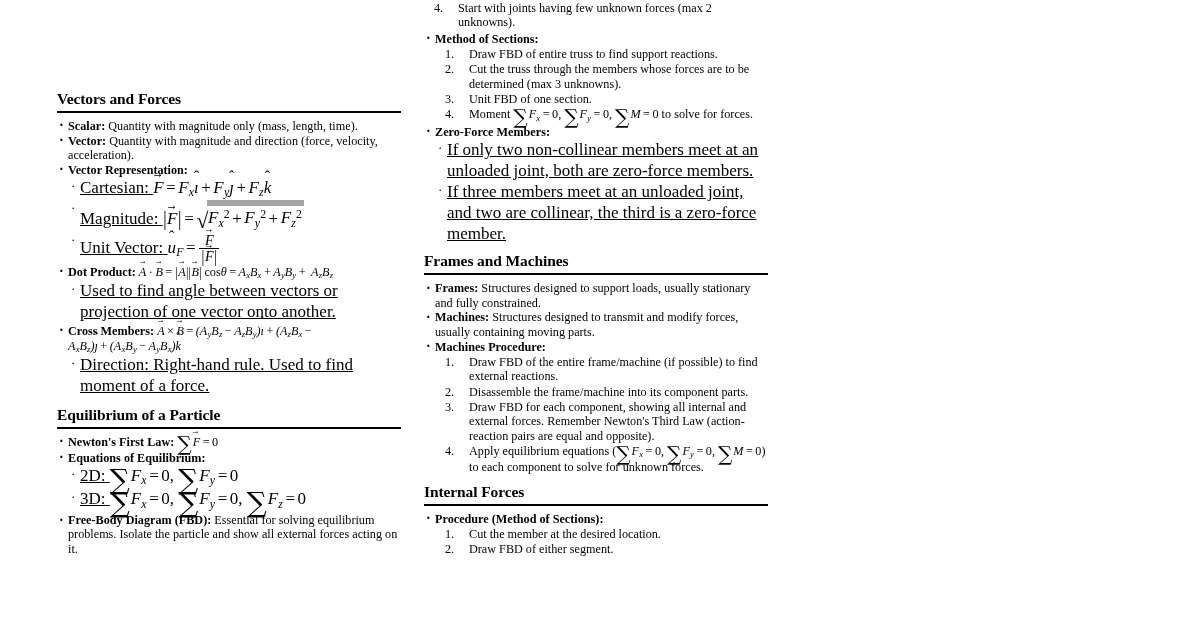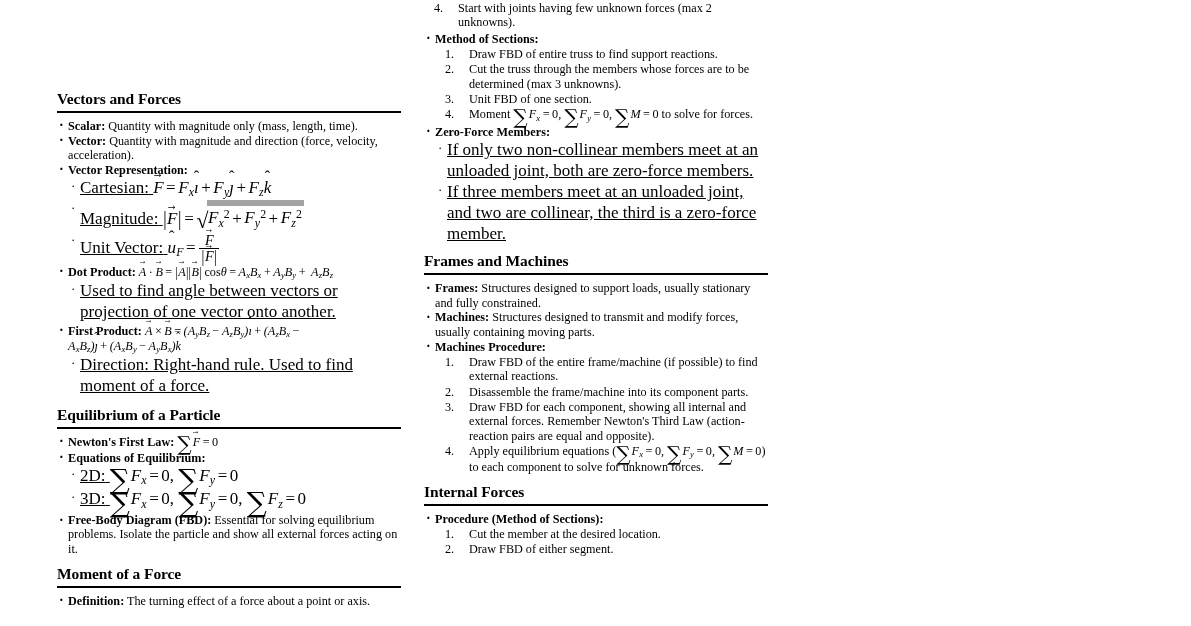--- a/index.html
+++ b/index.html
@@ -274,21 +274,21 @@
           <li>
             <b>Dot Product:</b>
             <span class="math"><span class="vec">A</span><span class="op">·</span><span class="vec">B</span><span class="op">=</span><span class="bar">|</span><span class="vec">A</span><span class="bar">||</span><span class="vec">B</span><span class="bar">|</span><span class="thin"></span><span class="rm">cos</span>θ<span class="op">=</span>A<sub class="s">x</sub>B<sub class="s">x</sub><span class="op">+</span>A<sub class="s">y</sub>B<sub class="s">y</sub><span class="op">+</span></span>
             <span class="math">A<sub class="s">z</sub>B<sub class="s">z</sub></span>
             <ul class="lvl2">
               <li>Used to find angle between vectors or projection of one vector onto another.</li>
             </ul>
           </li>
 
           <li>
-            <b>First Product:</b>
+            <b>Cross Members:</b>
             <span class="math"><span class="vec">A</span><span class="op">×</span><span class="vec">B</span><span class="op">=</span>(A<sub class="s">y</sub>B<sub class="s">z</sub><span class="op">−</span>A<sub class="s">z</sub>B<sub class="s">y</sub>)<span class="hat">ı</span><span class="op">+</span>(A<sub class="s">z</sub>B<sub class="s">x</sub><span class="op">−</span></span>
             <span class="math">A<sub class="s">x</sub>B<sub class="s">z</sub>)<span class="hat">ȷ</span><span class="op">+</span>(A<sub class="s">x</sub>B<sub class="s">y</sub><span class="op">−</span>A<sub class="s">y</sub>B<sub class="s">x</sub>)<span class="hat">k</span></span>
             <ul class="lvl2">
               <li>Direction: Right-hand rule. Used to find moment of a force.</li>
             </ul>
           </li>
 
         </ul>
       </div>
 
@@ -313,30 +313,20 @@
               </li>
             </ul>
           </li>
           <li>
             <b>Free-Body Diagram (FBD):</b>
             <span>Essential for solving equilibrium problems. Isolate the particle and show all external forces acting on it.</span>
           </li>
         </ul>
       </div>
 
-      <div class="section">
-        <h2 class="section-title">Moment of a Force</h2>
-        <hr class="rule">
-        <ul class="lvl1">
-          <li>
-            <b>Definition:</b>
-            <span>The turning effect of a force about a point or axis.</span>
-          </li>
-        </ul>
-      </div>
 
     </div>
 
     <div class="col col-right">
 
       <ol class="numlist start4">
         <li>Start with joints having few unknown forces (max 2 unknowns).</li>
       </ol>
 
       <ul class="lvl1">

